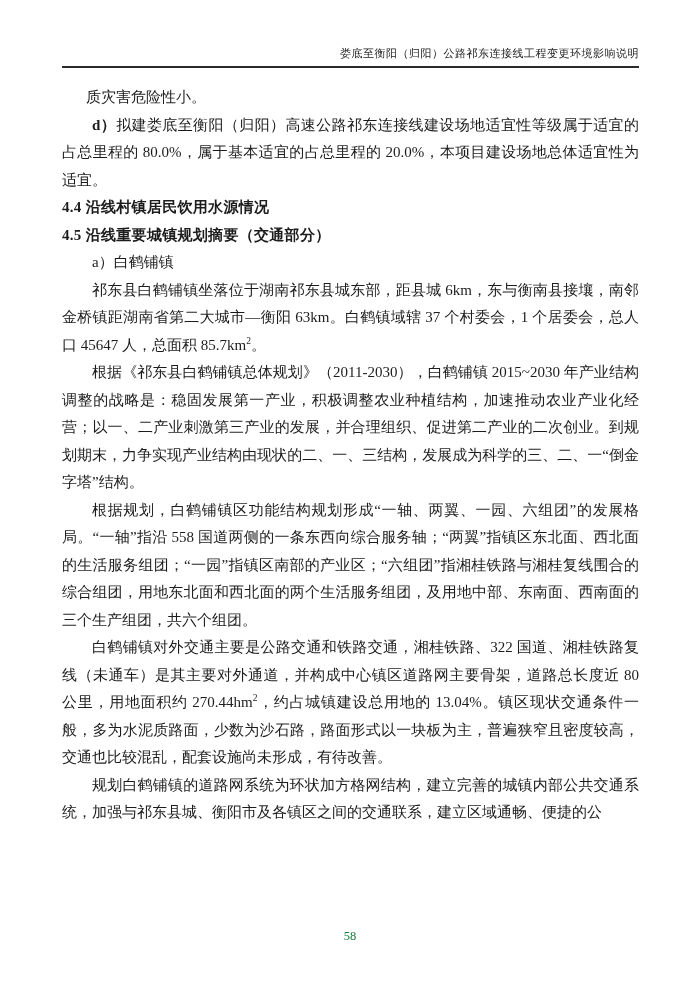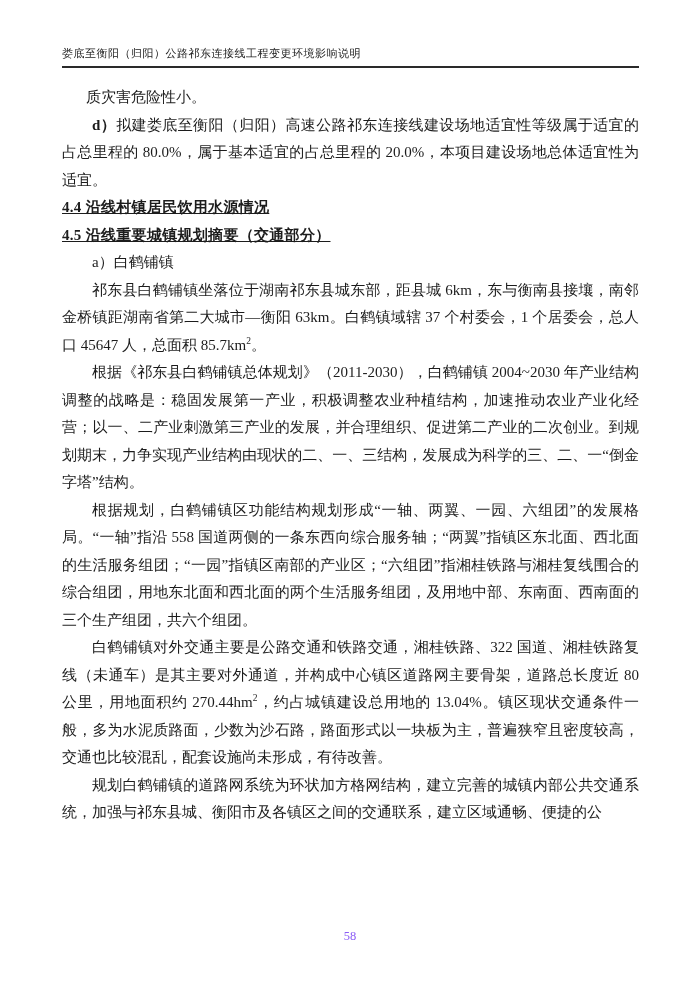--- a/index.html
+++ b/index.html
@@ -14,21 +14,21 @@
     background: #ffffff;
     font-family: "Liberation Serif", "DejaVu Serif", serif;
     color: #1c1c1c;
     overflow: hidden;
   }
   .header {
     position: absolute;
     top: 46px;
     left: 62px;
     right: 61px;
-    text-align: left;
+    text-align: right;
     font-size: 11px;
     letter-spacing: 0.5px;
     color: #222222;
     padding-bottom: 5px;
     border-bottom: 2px solid #2a2a2a;
   }
   .content {
     position: absolute;
     top: 84px;
     left: 62px;
@@ -46,38 +46,37 @@
     text-indent: 0;
     margin-left: 24px;
   }
   .content h2 {
     margin: 0;
     font-size: 15px;
     line-height: 27.5px;
     font-weight: bold;
     text-indent: 0;
     letter-spacing: 0.3px;
-    text-decoration: underline;
   }
   .item-label-bold {
     font-weight: bold;
   }
   sup {
     font-size: 9.5px;
     line-height: 0;
     vertical-align: super;
   }
   .footer {
     position: absolute;
     left: 0;
     right: 0;
     bottom: 46px;
     text-align: center;
     font-size: 12.5px;
-    color: #8b5cf6;
+    color: #15803d;
   }
 </style>
 </head>
 <body>
 
 <div class="page">
 
   <div class="header">
     <span>娄底至衡阳（归阳）公路祁东连接线工程变更环境影响说明</span>
   </div>
@@ -90,21 +89,21 @@
 
     <h2>4.4 沿线村镇居民饮用水源情况</h2>
 
 
     <h2>4.5 沿线重要城镇规划摘要（交通部分）</h2>
 
     <p>a）白鹤铺镇</p>
 
     <p><span>祁东县白鹤铺镇坐落位于湖南祁东县城东部，距县城 6km，东与衡南县接壤，南邻金桥镇距湖南省第二大城市—衡阳 63km。白鹤镇域辖 37 个村委会，1 个居委会，总人口 45647 人，总面积 85.7km</span><sup>2</sup><span>。</span></p>
 
-    <p>根据《祁东县白鹤铺镇总体规划》（2011-2030），白鹤铺镇 2004~2030 年产业结构调整的战略是：稳固发展第一产业，积极调整农业种植结构，加速推动农业产业化经营；以一、二产业刺激第三产业的发展，并合理组织、促进第二产业的二次创业。到规划期末，力争实现产业结构由现状的二、一、三结构，发展成为科学的三、二、一“倒金字塔”结构。</p>
+    <p>根据《祁东县白鹤铺镇总体规划》（2011-2030），白鹤铺镇 2015~2030 年产业结构调整的战略是：稳固发展第一产业，积极调整农业种植结构，加速推动农业产业化经营；以一、二产业刺激第三产业的发展，并合理组织、促进第二产业的二次创业。到规划期末，力争实现产业结构由现状的二、一、三结构，发展成为科学的三、二、一“倒金字塔”结构。</p>
 
     <p>根据规划，白鹤铺镇区功能结构规划形成“一轴、两翼、一园、六组团”的发展格局。“一轴”指沿 558 国道两侧的一条东西向综合服务轴；“两翼”指镇区东北面、西北面的生活服务组团；“一园”指镇区南部的产业区；“六组团”指湘桂铁路与湘桂复线围合的综合组团，用地东北面和西北面的两个生活服务组团，及用地中部、东南面、西南面的三个生产组团，共六个组团。</p>
 
     <p><span>白鹤铺镇对外交通主要是公路交通和铁路交通，湘桂铁路、322 国道、湘桂铁路复线（未通车）是其主要对外通道，并构成中心镇区道路网主要骨架，道路总长度近 80 公里，用地面积约 270.44hm</span><sup>2</sup><span>，约占城镇建设总用地的 13.04%。镇区现状交通条件一般，多为水泥质路面，少数为沙石路，路面形式以一块板为主，普遍狭窄且密度较高，交通也比较混乱，配套设施尚未形成，有待改善。</span></p>
 
     <p>规划白鹤铺镇的道路网系统为环状加方格网结构，建立完善的城镇内部公共交通系统，加强与祁东县城、衡阳市及各镇区之间的交通联系，建立区域通畅、便捷的公</p>
 
   </div>
 
   <div class="footer">

